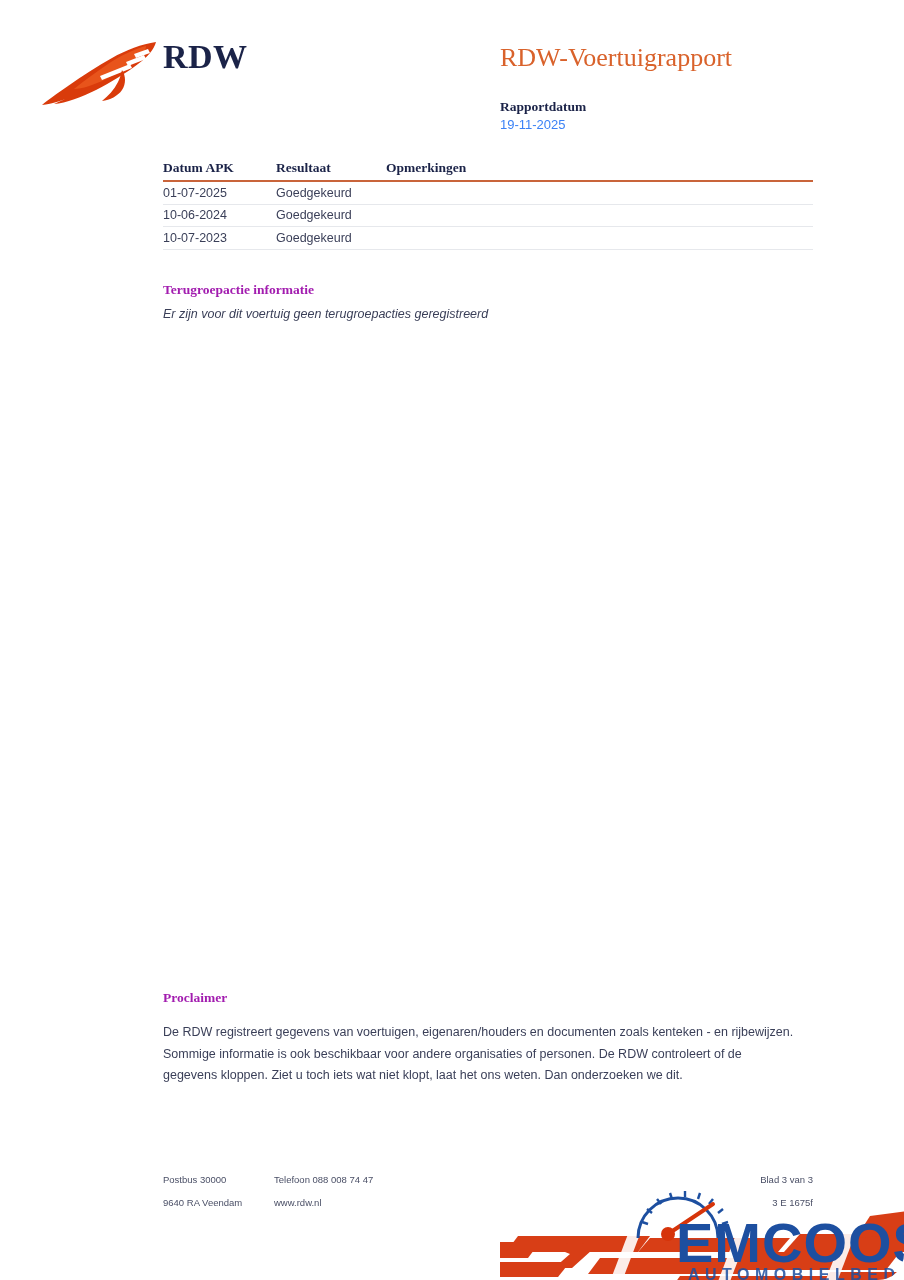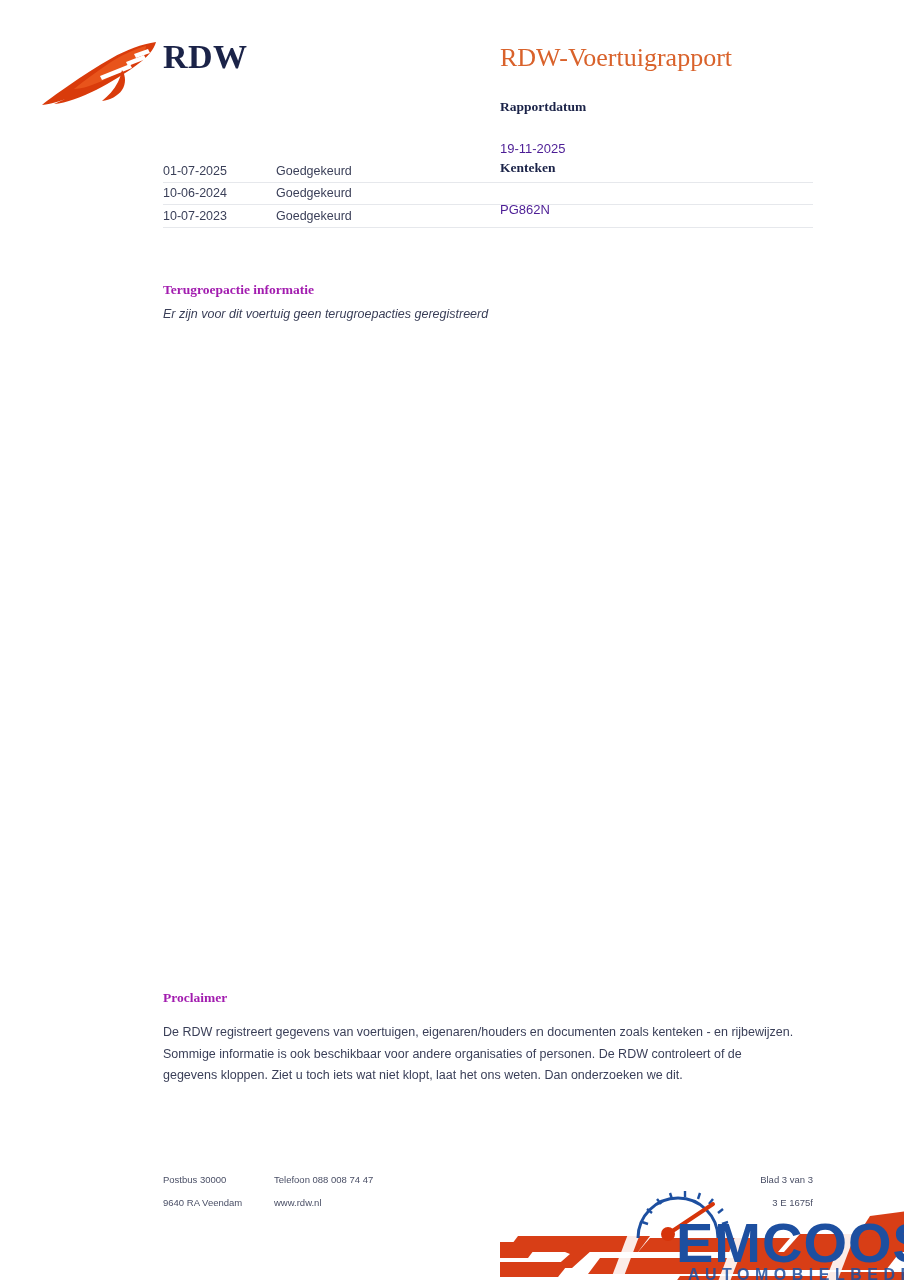--- a/index.html
+++ b/index.html
@@ -16,20 +16,21 @@
     color: #2b2f4a;
   }
 
   .page {
     position: absolute;
     inset: 0;
     width: 904px;
     height: 1280px;
     background: #ffffff;
     overflow: hidden;
+    border-radius: 26px;
   }
 
   
   .header {
     position: absolute;
     top: 0;
     left: 0;
     width: 904px;
     height: 150px;
   }
@@ -77,24 +78,23 @@
     font-family: "Liberation Serif", serif;
     font-weight: bold;
     font-size: 13.5px;
     color: #1b2348;
     line-height: 17px;
     white-space: nowrap;
   }
   .meta-value {
     font-family: "Liberation Sans", sans-serif;
     font-size: 13px;
-    color: #4c1d95;
+    color: #3b82f6;
     line-height: 20px;
     white-space: nowrap;
-    margin-top: 24px;
   }
 
   
   .apk-table {
     position: absolute;
     left: 163px;
     top: 160px;
     width: 650px;
   }
   .apk-head {
@@ -214,28 +214,29 @@
 
     <div class="rdw-wordmark">RDW</div>
 
     <div class="doc-title">RDW-Voertuigrapport</div>
 
     <div class="meta-block">
       <div class="meta-col">
         <div class="meta-label">Rapportdatum</div>
         <div class="meta-value">19-11-2025</div>
       </div>
-      <div class="meta-col">
-        <div class="meta-label">Kenteken</div>
-        <div class="meta-value">PG862N</div>
-      </div>
     </div>
   </div>
 
   <div class="apk-table">
+    <div class="apk-head">
+      <div class="col-date">Datum APK</div>
+      <div class="col-result">Resultaat</div>
+      <div class="col-remarks">Opmerkingen</div>
+    </div>
 
     <div class="apk-row">
       <div class="col-date">01-07-2025</div>
       <div class="col-result">Goedgekeurd</div>
       <div class="col-remarks"></div>
     </div>
 
     <div class="apk-row">
       <div class="col-date">10-06-2024</div>
       <div class="col-result">Goedgekeurd</div>

